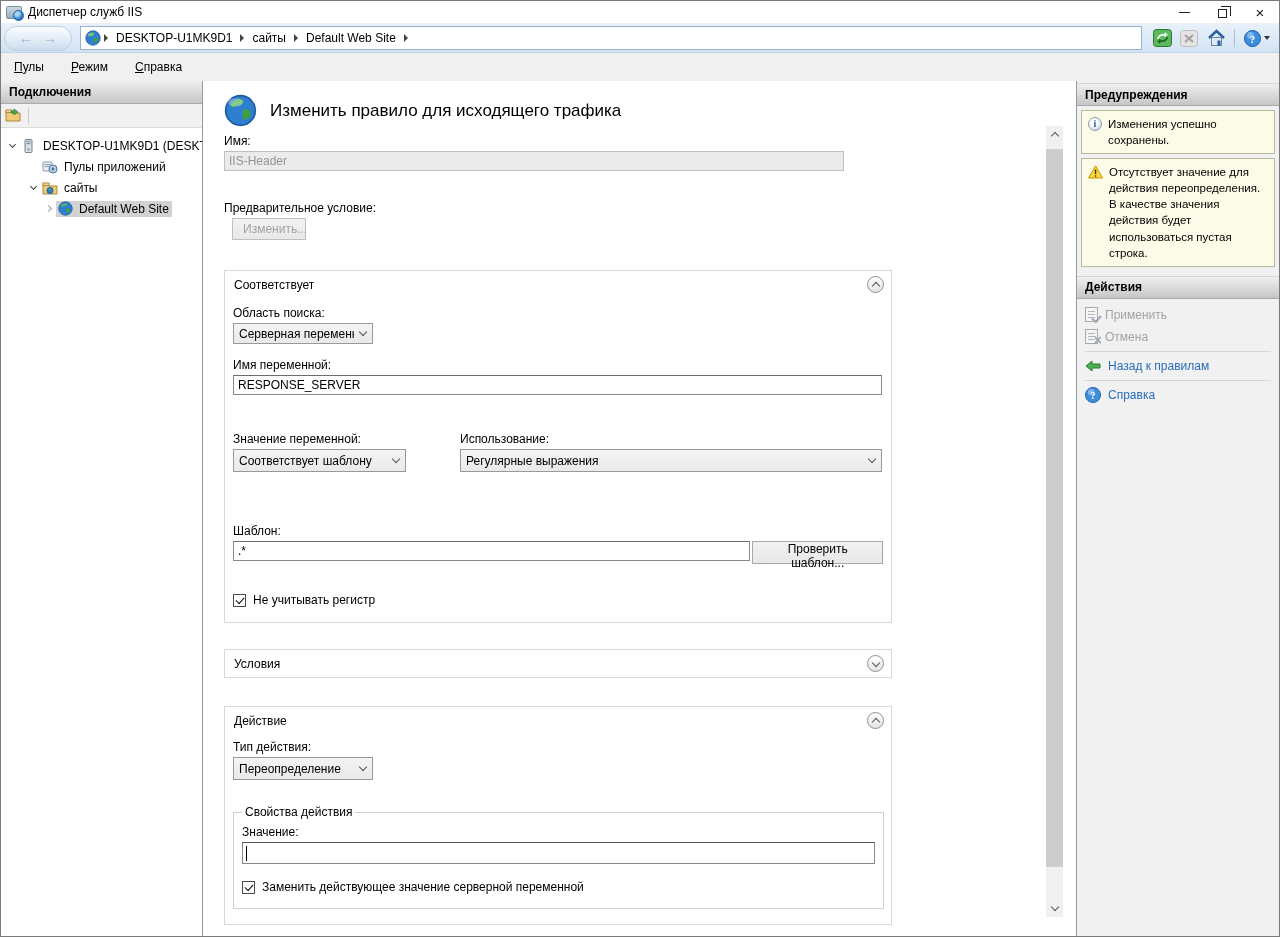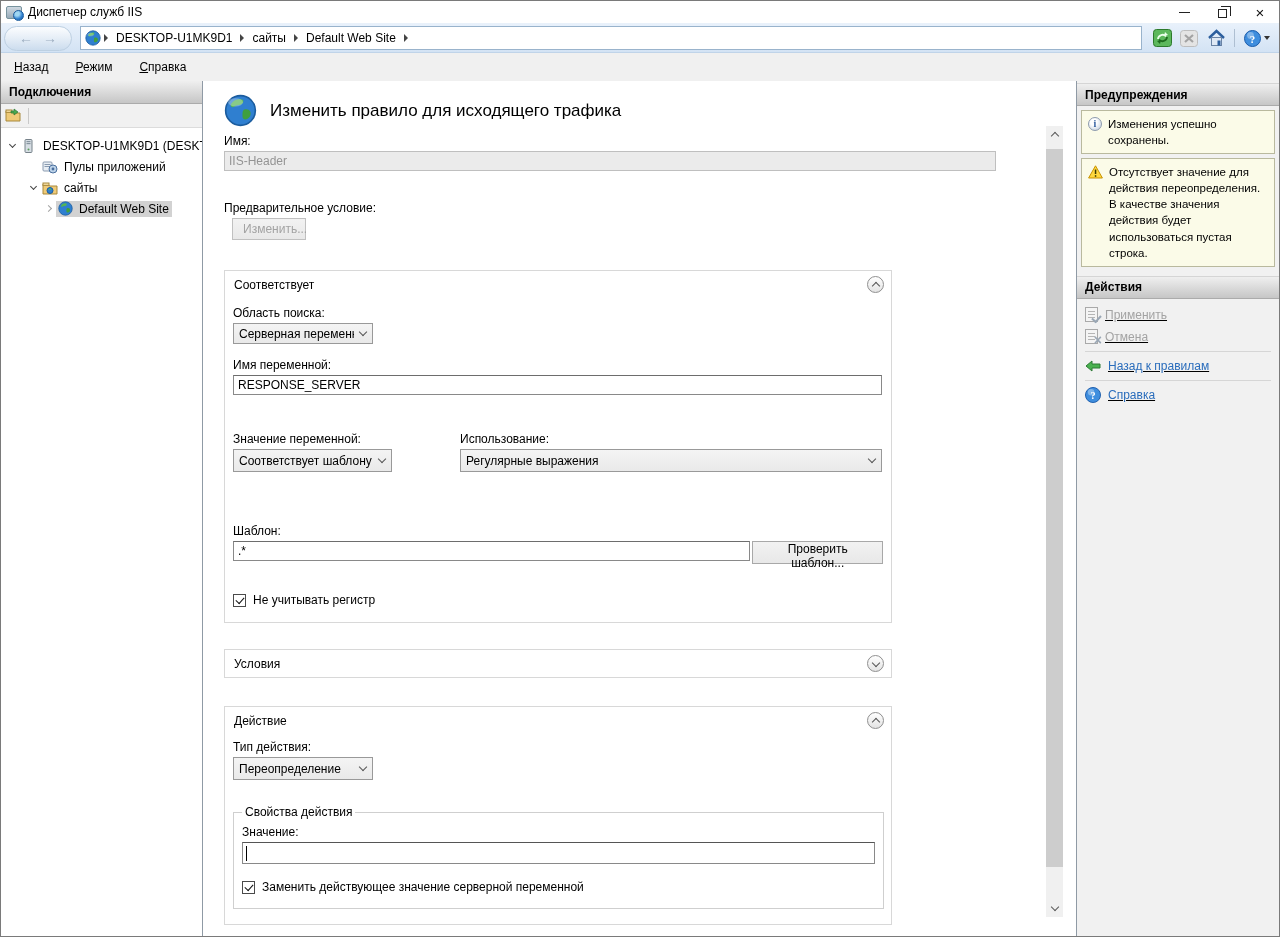--- a/index.html
+++ b/index.html
@@ -89,21 +89,21 @@
   .vs-up .vs-chev { transform:rotate(-135deg); margin-top:3px; }
   .vs-down .vs-chev { transform:rotate(45deg); margin-top:-3px; }
   .vs-thumb { position:absolute; left:0; top:23px; width:17px; height:calc(100% - 73px); background:#cdcdcd; }
 
   
   .rightpanel { width:203px; flex:0 0 auto; border-left:1px solid #8f9aa5; background:#f1f1f1; display:flex; flex-direction:column; overflow:hidden; }
   .rp-header { height:23px; background:linear-gradient(#efefef,#c6c6c6); border-top:1px solid #d5d5d5; border-bottom:1px solid #ababab; display:flex; align-items:center; padding-left:8px; font-weight:bold; font-size:12px; flex:0 0 auto; }
   .alert-box { margin:4px 4px 0 4px; background:#fbfbe8; border:1px solid #b9b99e; padding:5px 6px; display:flex; gap:6px; font-size:11.5px; line-height:1.4; }
   .alert-box .a-icon { flex:0 0 auto; margin-top:1px; }
   .info-circ { width:14px; height:14px; border-radius:50%; background:radial-gradient(circle at 40% 35%, #ffffff 0 30%, #d7dfe9 70%, #aab6c6); border:1px solid #8d9aad; color:#2f5c9e; font-weight:bold; font-size:10px; display:flex; align-items:center; justify-content:center; font-family:"Liberation Serif",serif; }
-  .actions-list { padding:5px 0 0 0;text-decoration:underline; }
+  .actions-list { padding:5px 0 0 0; }
   .act-row { height:22px; display:flex; align-items:center; gap:7px; padding-left:8px; font-size:12px; }
   .act-row.disabled { color:#a3a3a3; }
   .act-link { color:#2a6dbc; }
   .act-sep { border-top:1px solid #d6d6d6; margin:3px 8px 3px 8px; }
 
   .doc-icon { width:13px; height:15px; background:#f4f4f4; border:1px solid #a9a9a9; position:relative; flex:0 0 auto; }
   .doc-icon::before { content:""; position:absolute; left:2px; top:3px; width:7px; height:1px; background:#b5b5b5; box-shadow:0 3px 0 #b5b5b5, 0 6px 0 #b5b5b5; }
   .doc-check::after { content:""; position:absolute; right:-4px; bottom:0px; width:7px; height:4px; border-left:2px solid #9aa7b5; border-bottom:2px solid #9aa7b5; transform:rotate(-48deg); }
   .doc-x::after { content:"\00d7"; position:absolute; right:-5px; bottom:-5px; color:#9aa7b5; font-size:14px; font-weight:bold; }
 </style>
@@ -177,21 +177,21 @@
           <circle cx="8.5" cy="8.5" r="8" fill="#3f8ede" stroke="#1b5cab"></circle>
           <circle cx="6.5" cy="5.5" r="3.4" fill="rgba(255,255,255,0.35)"></circle>
           <text x="8.5" y="12.5" text-anchor="middle" font-size="11" font-weight="bold" fill="#fff" font-family="Liberation Serif, serif">?</text>
         </svg>
         <span class="help-drop"></span>
       </span>
     </span>
   </div>
 
   <div class="menubar">
-    <span class="menu-item">Назад</span>
+    <span class="menu-item">Пулы</span>
     <span class="menu-item">Режим</span>
     <span class="menu-item">Справка</span>
   </div>
 
   <div class="workspace">
 
     <div class="sidebar">
       <div class="panel-header">Подключения</div>
       <div class="side-tools">
         <svg width="17" height="15" viewBox="0 0 17 15">
@@ -259,21 +259,21 @@
           <svg width="33" height="33" viewBox="0 0 20 20">
             <circle cx="10" cy="10" r="9" fill="#2f7fd0" stroke="#1b5c9e"></circle>
             <path d="M4 7 C5 3.5, 9 2.5, 11.5 3.5 C12.5 5.5, 10 7, 8 6.8 C6 7.5, 5 9, 4 7 Z" fill="#55b555"></path>
             <path d="M12 9.5 C15 8.5, 17 10.5, 15.8 13.5 C13.6 16.4, 11 15.8, 11.2 13 C11.2 11, 11.3 10.2, 12 9.5 Z" fill="#3f9f3f"></path>
             <ellipse cx="7" cy="5" rx="4.5" ry="2.5" fill="rgba(255,255,255,0.3)"></ellipse>
           </svg>
           <h1 class="page-title">Изменить правило для исходящего трафика</h1>
         </div>
 
         <div class="lbl" style="margin-top:7px;">Имя:</div>
-        <input class="txt disabled" style="width: 772px;" disabled="" value="IIS-Header">
+        <input class="txt disabled" style="width: 620px;" disabled="" value="IIS-Header">
 
         <div class="lbl" style="margin-top:30px;">Предварительное условие:</div>
         <div style="display:flex; align-items:center;">
           <button class="btn disabled" style="width:74px; margin-left:8px;">Изменить...</button>
         </div>
 
         <div class="section" style="margin-top:30px;">
           <div class="sec-header">
             <span>Соответствует</span>
             <span class="circle-btn">
@@ -286,21 +286,21 @@
               <span class="ctext">Серверная переменн</span>
               <span class="combo-chev"></span>
             </div>
 
             <div class="lbl" style="margin-top:14px;">Имя переменной:</div>
             <input class="txt" style="width: 649px;" value="RESPONSE_SERVER">
 
             <div style="display:flex; margin-top:37px;">
               <div style="width:227px;">
                 <div class="lbl">Значение переменной:</div>
-                <div class="combo" style="width:159px; height:23px;">
+                <div class="combo" style="width:173px; height:23px;">
                   <span class="ctext">Соответствует шаблону</span>
                   <span class="combo-chev"></span>
                 </div>
               </div>
               <div>
                 <div class="lbl">Использование:</div>
                 <div class="combo" style="width:422px; height:23px;">
                   <span class="ctext">Регулярные выражения</span>
                   <span class="combo-chev"></span>
                 </div>

